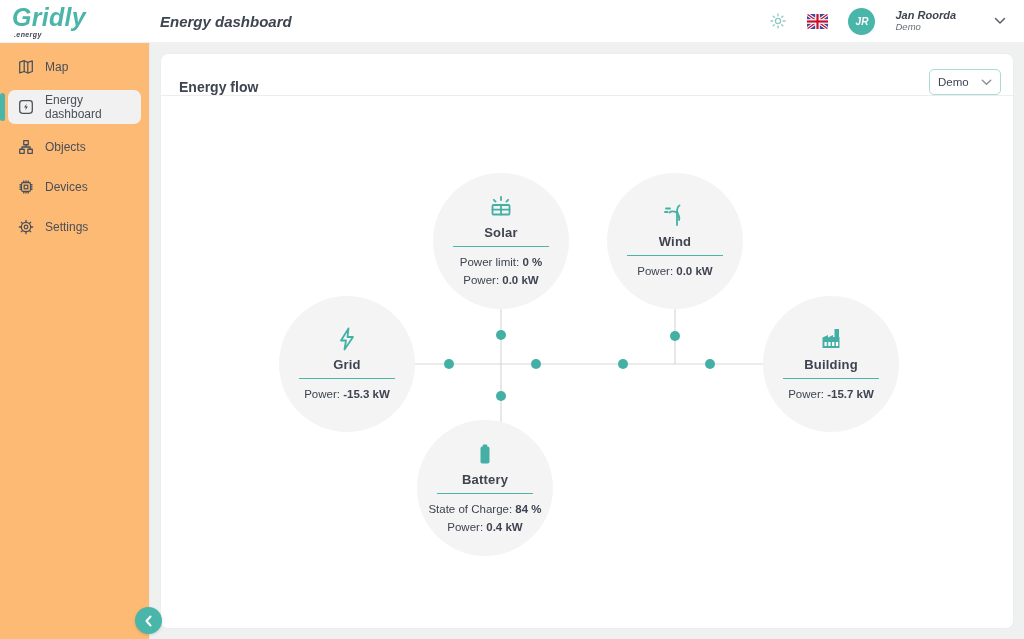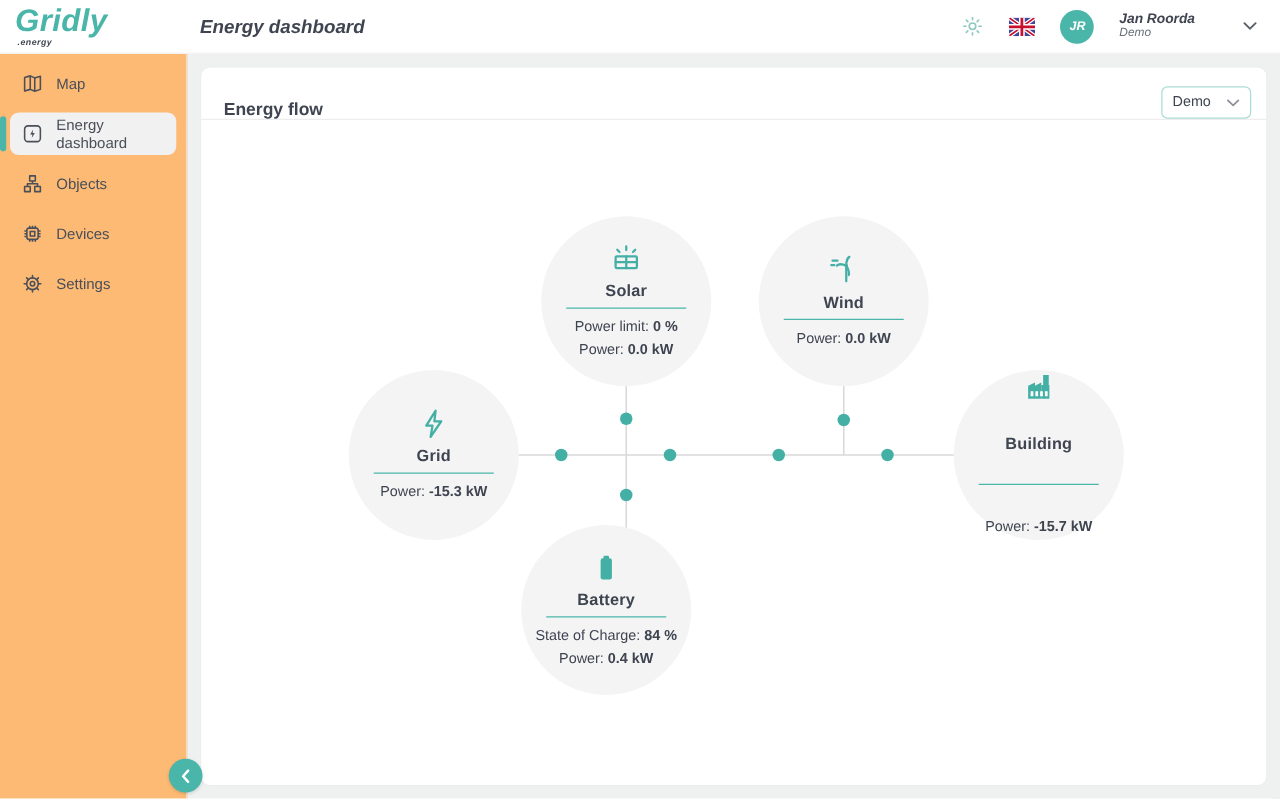--- a/index.html
+++ b/index.html
@@ -55,21 +55,21 @@
   .node { position:absolute; width:136px; height:136px; border-radius:50%; background:#f4f4f5;
           display:flex; flex-direction:column; align-items:center; justify-content:center; text-align:center; }
   .node .nicon { display:flex; margin-bottom:4px; }
   .node .ntitle { font-size:13px; font-weight:bold; color:#3e4450; letter-spacing:0.2px; }
   .node .ndivider { width:96px; height:1px; background:#4ab5a9; margin:6px 0 7px 0; }
   .node .stat { font-size:11.5px; color:#3e4450; line-height:1.55; }
   .node .stat b { font-weight:bold; }
   .node-solar    { left:272px; top:77px; }
   .node-wind     { left:446px; top:77px; }
   .node-grid     { left:118px; top:200px; }
-  .node-building { left:602px; top:200px;justify-content:space-between; }
+  .node-building { left:602px; top:200px; }
   .node-battery  { left:256px; top:324px;text-align:right; }
 </style>
 </head>
 <body>
 
 <div class="app">
 
   <header class="topbar">
     <div class="logo-area">
       <div class="logo">Gridly</div>

